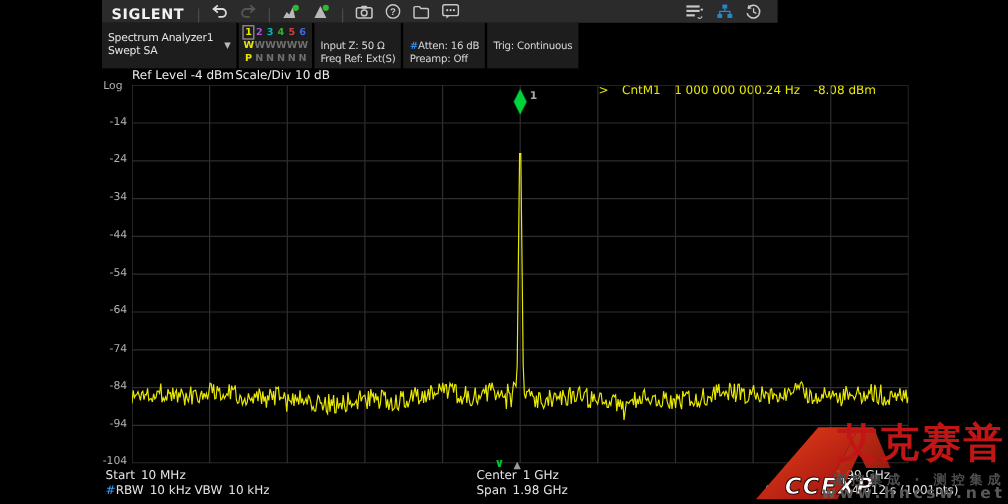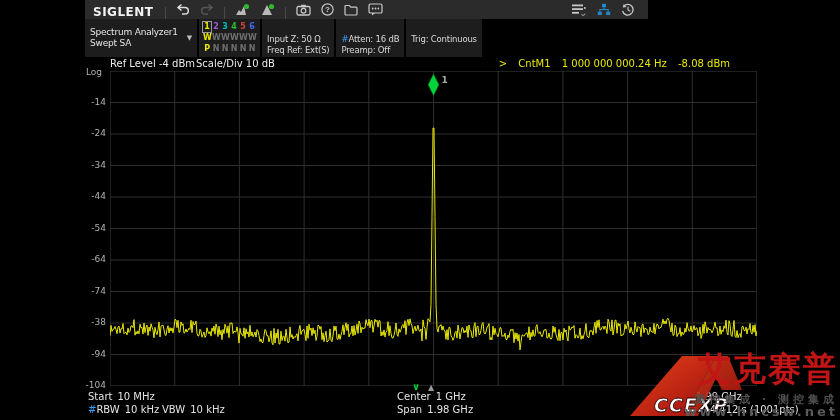--- a/index.html
+++ b/index.html
@@ -21,21 +21,21 @@
   .mode{display:flex;align-items:center;gap:8px;width:112px;font-size:9px;color:#e5e5e5;}
   .caret{color:#bbb;font-size:7px;margin-left:auto;}
   .hash{color:#3aa0ff;}
   .traces{display:flex;flex-direction:column;justify-content:space-between;padding:3px 4px;}
   .trow{display:flex;gap:1px;}
   .trow span{display:inline-block;width:8px;font-size:8px;font-weight:bold;text-align:center;line-height:10px;}
   .tnum-active{outline:1px solid #9a9a9a;}
   
   .refrow{position:absolute;left:0;top:57px;width:732px;height:14px;font-size:10px;color:#ececec;}
   .refrow .ritem{position:absolute;top:1px;white-space:nowrap;}
-  .readout{position:absolute;top:1px;right:2px;color:#e8e800;white-space:nowrap;font-size:10px;}
+  .readout{position:absolute;top:13px;right:2px;color:#e8e800;white-space:nowrap;font-size:10px;}
   .readout span{margin-left:8px;}
   .readout span:first-child{margin-left:0;}
   
   .plot-wrap{position:absolute;left:110px;top:71px;width:647px;height:315px;}
   .log-label{position:absolute;left:86px;top:67px;font-size:9px;color:#b0b0b0;}
   .ylab{position:absolute;left:72px;width:34px;text-align:right;font-size:9px;color:#b0b0b0;}
   .below-center{position:absolute;left:412px;top:381px;font-size:10px;font-weight:bold;color:#00c832;}
   .below-trace{position:absolute;left:428px;top:383px;font-size:8px;color:#9a9a9a;}
   
   .binfo{position:absolute;font-size:10px;color:#e4e4e4;white-space:nowrap;}
@@ -224,21 +224,21 @@
       </svg>
   </div>
   <div id="ylabels">
       <span class="ylab" style="top: 96.5px;">-14</span>
       <span class="ylab" style="top: 128px;">-24</span>
       <span class="ylab" style="top: 159.5px;">-34</span>
       <span class="ylab" style="top: 191px;">-44</span>
       <span class="ylab" style="top: 222.5px;">-54</span>
       <span class="ylab" style="top: 254px;">-64</span>
       <span class="ylab" style="top: 285.5px;">-74</span>
-      <span class="ylab" style="top: 317px;">-38</span>
+      <span class="ylab" style="top: 317px;">-84</span>
       <span class="ylab" style="top: 348.5px;">-94</span>
       <span class="ylab" style="top: 380px;">-104</span>
     </div>
   <span class="below-center">∨</span>
   <span class="below-trace">▲</span>
 
   <span class="binfo" style="left:88px;top:391px"><span class="lab">Start</span><span>10 MHz</span></span>
   <span class="binfo" style="left:397px;top:391px"><span class="lab">Center</span><span>1 GHz</span></span>
   <span class="binfo" style="left:668px;top:391px"><span class="lab">Stop</span><span>1.99 GHz</span></span>
 

